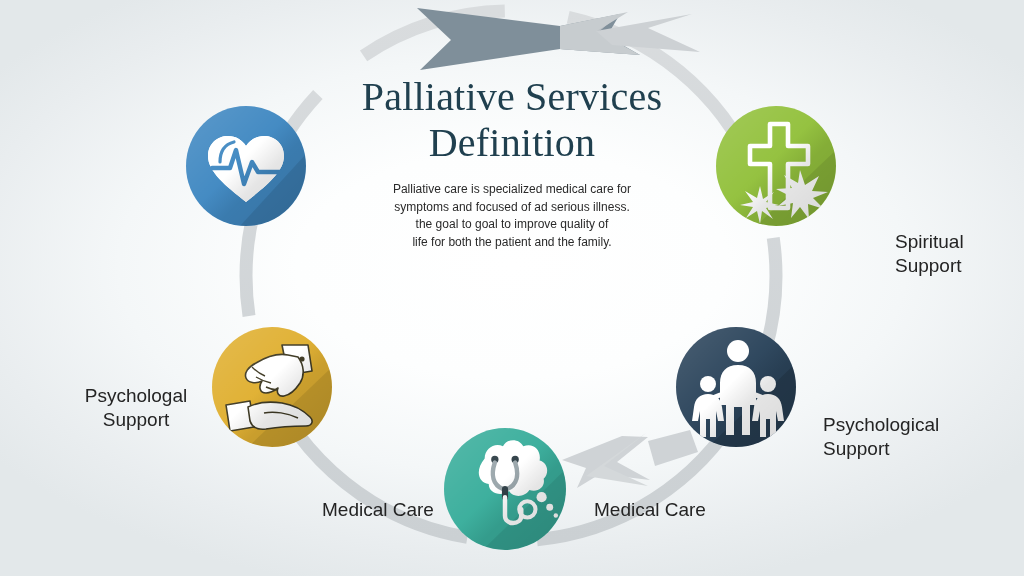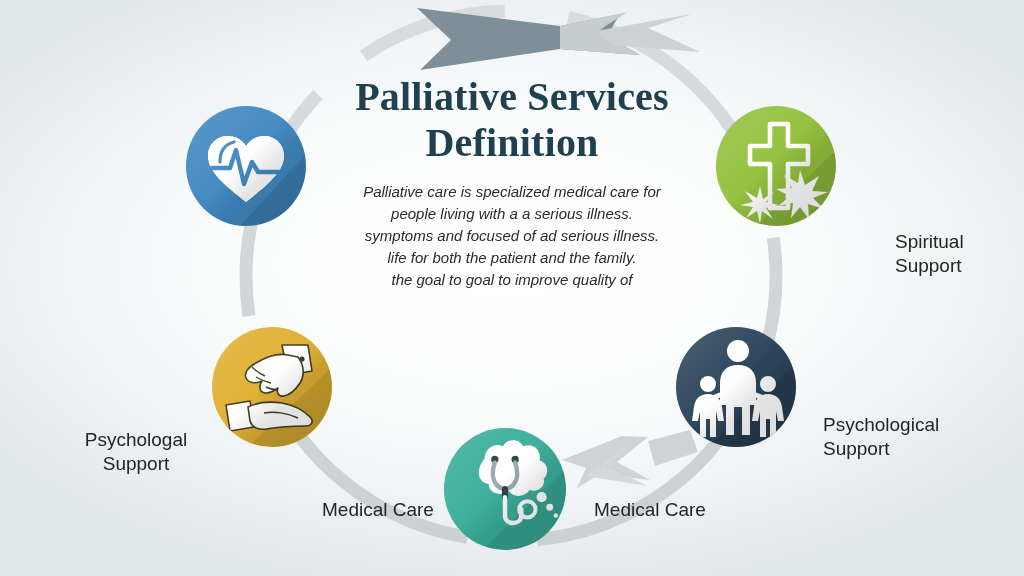--- a/index.html
+++ b/index.html
@@ -40,31 +40,30 @@
     width: 430px;
     text-align: center;
   }
   .title {
     font-family: "Liberation Serif", "DejaVu Serif", serif;
     font-size: 40px;
     line-height: 1.14;
     color: #20404f;
     letter-spacing: 0.2px;
     margin: 0 0 16px 0;
-    font-weight: 700;
+    font-weight: 400;
   }
   .title .ln {
     display: block;
   }
   .body-text {
-    font-size: 15px;
+    font-size: 12px;
     line-height: 1.47;
     color: #2a2a2a;
     margin: 0;
-    font-style: italic;
   }
   .body-text .ln {
     display: block;
     white-space: nowrap;
   }
 
   
   .node {
     position: absolute;
     border-radius: 50%;
@@ -93,21 +92,21 @@
   
   .label {
     position: absolute;
     font-size: 19px;
     line-height: 1.26;
     color: #242424;
     white-space: pre-line;
   }
   #label-compassion    { left: 76px;  top: 212px; }
   #label-spiritual     { left: 855px; top: 230px; margin-left: 40px; }
-  #label-psych-left    { left: 84px;  top: 428px; text-align: center; width: 104px; }
+  #label-psych-left    { left: 84px;  top: 384px; text-align: center; width: 104px; }
   #label-psych-right   { left: 823px; top: 413px; }
   #label-medical-left  { left: 322px; top: 498px; }
   #label-medical-right { left: 594px; top: 498px; }
 </style>
 </head>
 <body>
 
 <div id="slide">
 
   <svg id="ringSvg" viewBox="0 0 1024 576">
@@ -139,24 +138,23 @@
     </g>
   </svg>
 
   <div class="center-block">
     <h1 class="title">
       <span class="ln">Palliative Services</span>
       <span class="ln">Definition</span>
     </h1>
     <p class="body-text">
       <span class="ln">Palliative care is specialized medical care for</span>
-      <span class="ln">people living with a a serious illness.</span>
       <span class="ln">symptoms and focused of ad serious illness.</span>
+      <span class="ln">the goal to goal to improve quality of</span>
       <span class="ln">life for both the patient and the family.</span>
-      <span class="ln">the goal to goal to improve quality of</span>
     </p>
   </div>
 
   <div class="node" id="node-compassion">
     <svg viewBox="0 0 120 120">
       <path d="M60 96 C40 80 22 66 22 50 C22 38 31 30 42 30 C50 30 56 34 60 40 C64 34 70 30 78 30 C89 30 98 38 98 50 C98 66 80 80 60 96 Z" fill="#ffffff"></path>
       <path d="M120 48 L120 120 L54 120 Z" fill="rgba(0,0,0,0.09)"></path>
       <path d="M60 96 C40 80 22 66 22 50 C22 38 31 30 42 30 C50 30 56 34 60 40 C64 34 70 30 78 30 C89 30 98 38 98 50 C98 66 80 80 60 96 Z" fill="#ffffff"></path>
       <path d="M26 62 L44 62 L50 44 L58 78 L66 56 L72 66 L94 66" fill="none" stroke="#4189c2" stroke-width="4.4" stroke-linejoin="round" stroke-linecap="round"></path>
       <path d="M34 56 C34 44 40 38 48 36" fill="none" stroke="#4189c2" stroke-width="3.2" stroke-linecap="round"></path>

